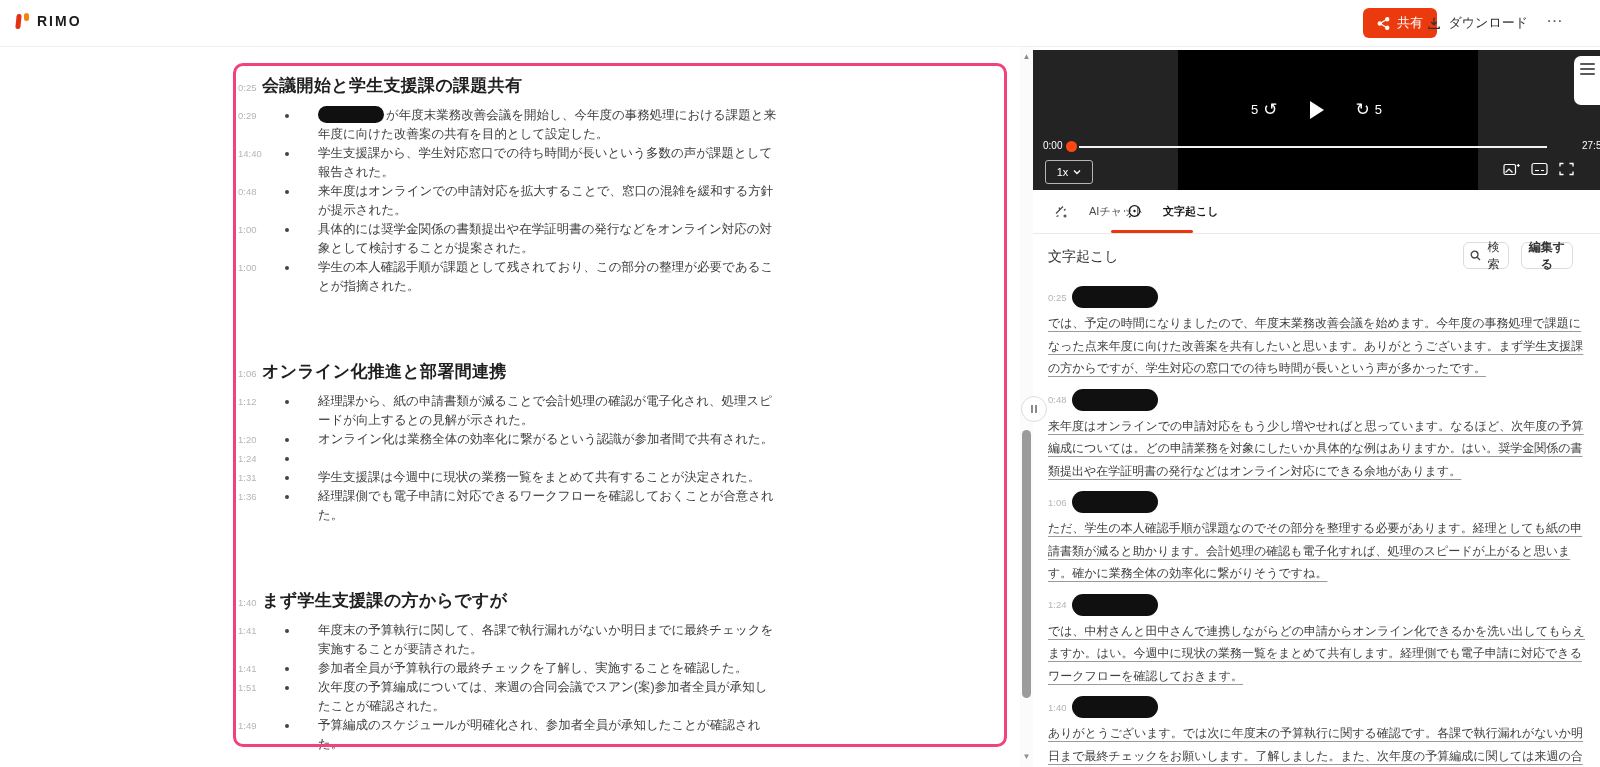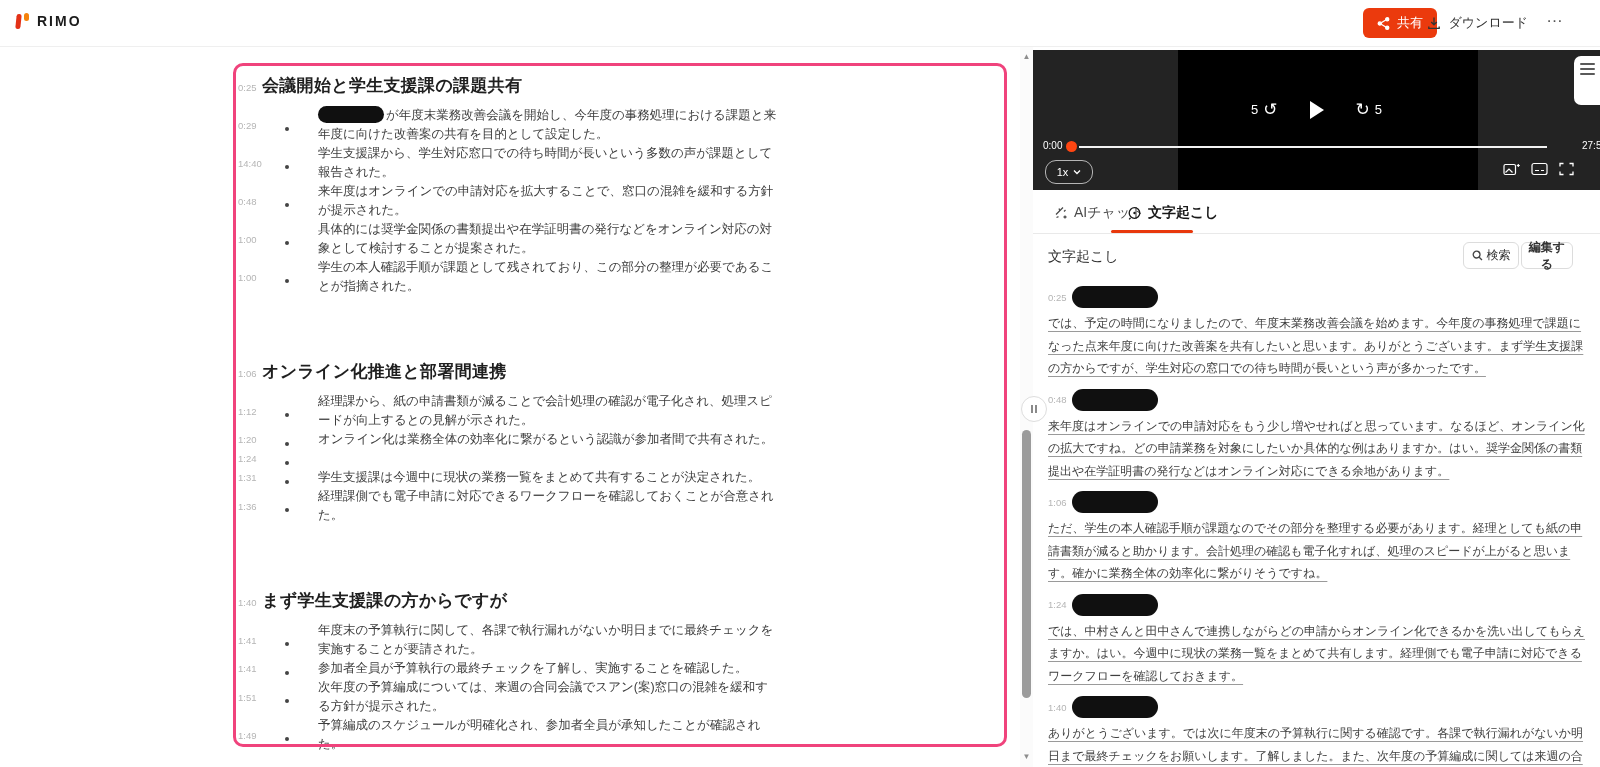--- a/index.html
+++ b/index.html
@@ -22,21 +22,21 @@
   
   .left-panel{position:absolute;top:46px;left:0;width:1018px;bottom:0;overflow:hidden;background:#fff;}
   .pink-box{position:absolute;left:233px;top:17px;width:768px;height:678px;border:3px solid #f0437c;border-radius:10px;
             pointer-events:none;}
   .summary-content{position:absolute;left:238px;top:17px;width:760px;padding-top:11px;}
   .sum-section{margin-bottom:64px;}
   .sec-head{display:flex;align-items:baseline;margin-bottom:9px;}
   .sec-head .ts{padding-top:4px;}
   .ts{width:24px;flex:0 0 24px;font-size:9.5px;color:#b5b5b5;line-height:19px;}
   .sec-title{font-size:17px;font-weight:bold;color:#1f1f1f;margin:0;letter-spacing:.3px;}
-  .bullet-row{display:flex;align-items:center;gap:20px;}
+  .bullet-row{display:flex;align-items:flex-start;gap:20px;}
   .dot{flex:0 0 4px;width:4px;height:4px;border-radius:50%;background:#444;margin:8px 9px 0 3px;}
   .bullet-text{margin:0;font-size:12.5px;line-height:19px;color:#3d3d3d;width:462px;}
   .redact{display:inline-block;background:#101010;border-radius:10px;}
   .redact.inline{width:66px;height:17px;vertical-align:-4px;margin-right:2px;}
   
   .vscroll{position:absolute;left:1020px;top:46px;bottom:0;width:13px;background:#fbfbfb;}
   .vscroll .arrow{position:absolute;left:0;width:13px;text-align:center;font-size:8px;color:#8d8d8d;cursor:pointer;}
   .vscroll .up{top:6px;} .vscroll .down{bottom:6px;}
   .vthumb{position:absolute;left:2px;top:384px;width:9px;height:268px;background:#9b9b9b;border-radius:5px;cursor:pointer;}
   .pause-float{position:absolute;left:1021px;top:396px;width:24px;height:24px;border-radius:50%;background:#fff;
@@ -48,38 +48,38 @@
   .video-strip{position:absolute;left:145px;top:0;width:300px;height:140px;background:#000;}
   .center-controls{position:absolute;left:0;top:50px;width:567px;display:flex;justify-content:center;align-items:center;gap:26px;color:#fff;}
   .skip{display:flex;align-items:center;gap:5px;font-size:13px;color:#fff;cursor:pointer;background:none;border:none;}
   .skip .arr{font-size:17px;line-height:17px;}
   .play-btn{width:0;height:0;border-left:14px solid #fff;border-top:9px solid transparent;border-bottom:9px solid transparent;cursor:pointer;}
   .prog-row{position:absolute;left:0;top:89px;width:567px;height:16px;}
   .cur-time{position:absolute;left:10px;top:1px;font-size:10px;color:#fff;}
   .prog-dot{position:absolute;left:33px;top:2px;width:11px;height:11px;border-radius:50%;background:#ff4612;cursor:pointer;}
   .prog-line{position:absolute;left:46px;top:6.5px;width:468px;height:2.5px;background:#f2f2f2;cursor:pointer;}
   .tot-time{position:absolute;left:549px;top:1px;font-size:10px;color:#fff;white-space:nowrap;}
-  .speed-pill{position:absolute;left:12px;top:110px;width:48px;height:24px;border:1.5px solid #b5b5b5;border-radius:11px;
+  .speed-pill{position:absolute;left:12px;top:110px;width:48px;height:24px;border:1.5px solid #b5b5b5;border-radius:3px;
               background:none;color:#fff;font-size:11px;display:flex;align-items:center;justify-content:center;gap:5px;cursor:pointer;}
   .ctrl-icons{position:absolute;left:0;top:112px;width:567px;height:22px;}
   .icon-btn{position:absolute;background:none;border:none;padding:0;cursor:pointer;line-height:0;}
   .notes-box{position:absolute;left:541px;top:6px;width:36px;height:42px;background:#fff;border-radius:7px;
              display:flex;flex-direction:column;gap:3px;padding:7px 0 0 6px;cursor:pointer;}
   .notes-box i{display:block;width:15px;height:2px;background:#5a5a5a;border-radius:1px;}
   
   .tab-row{position:absolute;left:0;top:150px;width:567px;height:37px;border-bottom:1px solid #e9e9e9;}
-  .tab{position:absolute;top:7px;display:flex;align-items:center;gap:6px;font-size:14px;color:#4c4c4c;cursor:pointer;background:none;border:none;}
+  .tab{position:absolute;top:7px;display:flex;align-items:center;gap:21px;font-size:11px;color:#4c4c4c;cursor:pointer;background:none;border:none;}
   .tab-ai{left:15px;} .tab-tr{left:88px;color:#181818;font-weight:bold;}
   .tab-underline{position:absolute;left:78px;top:34px;width:82px;height:3px;background:#e8380c;border-radius:2px;}
   
   .tr-head{position:absolute;left:0;top:196px;width:567px;height:30px;}
   .tr-title{position:absolute;left:15px;top:6px;font-size:14px;color:#2e2e2e;}
   .pill-btn{position:absolute;top:0;height:27px;border:1px solid #dcdcdc;border-radius:6px;background:#fff;
             font-size:12px;color:#333;display:flex;align-items:center;justify-content:center;gap:4px;cursor:pointer;}
-  .search-pill{left:430px;width:56px;}
+  .search-pill{left:430px;width:46px;}
   .edit-pill{left:488px;width:52px;font-weight:bold;}
   
   .tr-list{position:absolute;left:15px;top:240px;width:545px;}
   .tr-entry{margin-bottom:9px;}
   .tr-entry-head{display:flex;align-items:center;margin-bottom:4px;}
   .tr-ts{font-size:9.5px;color:#b5b5b5;margin-right:5px;cursor:pointer;}
   .redact.name{width:86px;height:22px;border-radius:11px;}
   .tr-text{margin:0;font-size:12px;line-height:22.5px;color:#3f3f3f;width:540px;cursor:pointer;
            text-decoration:underline;text-decoration-color:#9a9a9a;text-decoration-thickness:1px;text-underline-offset:4px;}
   svg{display:block;}
@@ -195,21 +195,21 @@
           <p class="bullet-text">年度末の予算執行に関して、各課で執行漏れがないか明日までに最終チェックを実施することが要請された。</p>
         </div>
         <div class="bullet-row">
           <span class="ts">1:41</span>
           <span class="dot"></span>
           <p class="bullet-text">参加者全員が予算執行の最終チェックを了解し、実施することを確認した。</p>
         </div>
         <div class="bullet-row">
           <span class="ts">1:51</span>
           <span class="dot"></span>
-          <p class="bullet-text">次年度の予算編成については、来週の合同会議でスアン(案)窓口の混雑を緩和する方針が提示された。</p>
+          <p class="bullet-text">次年度の予算編成については、来週の合同会議でスアン(案)参加者全員が承知したことが確認された。</p>
         </div>
         <div class="bullet-row">
           <span class="ts">1:49</span>
           <span class="dot"></span>
           <p class="bullet-text">予算編成のスケジュールが明確化され、参加者全員が承知したことが確認された。</p>
         </div>
       </section>
     </div>
   <div class="pink-box"></div>
 </div>
@@ -337,21 +337,21 @@
           <span class="tr-ts">0:25</span>
           <span class="redact name"></span>
         </div>
         <p class="tr-text">では、予定の時間になりましたので、年度末業務改善会議を始めます。今年度の事務処理で課題になった点来年度に向けた改善案を共有したいと思います。ありがとうございます。まず学生支援課の方からですが、学生対応の窓口での待ち時間が長いという声が多かったです。</p>
       </div>
       <div class="tr-entry">
         <div class="tr-entry-head">
           <span class="tr-ts">0:48</span>
           <span class="redact name"></span>
         </div>
-        <p class="tr-text">来年度はオンラインでの申請対応をもう少し増やせればと思っています。なるほど、オンライン化の拡大ですね。どの申請業務を対象にしたいか具体的な例はありますか。はい。奨学金関係の書類提出や在学証明書の発行などはオンライン対応にできる余地があります。</p>
+        <p class="tr-text">来年度はオンラインでの申請対応をもう少し増やせればと思っています。なるほど、次年度の予算編成については。どの申請業務を対象にしたいか具体的な例はありますか。はい。奨学金関係の書類提出や在学証明書の発行などはオンライン対応にできる余地があります。</p>
       </div>
       <div class="tr-entry">
         <div class="tr-entry-head">
           <span class="tr-ts">1:06</span>
           <span class="redact name"></span>
         </div>
         <p class="tr-text">ただ、学生の本人確認手順が課題なのでその部分を整理する必要があります。経理としても紙の申請書類が減ると助かります。会計処理の確認も電子化すれば、処理のスピードが上がると思います。確かに業務全体の効率化に繋がりそうですね。</p>
       </div>
       <div class="tr-entry">
         <div class="tr-entry-head">

